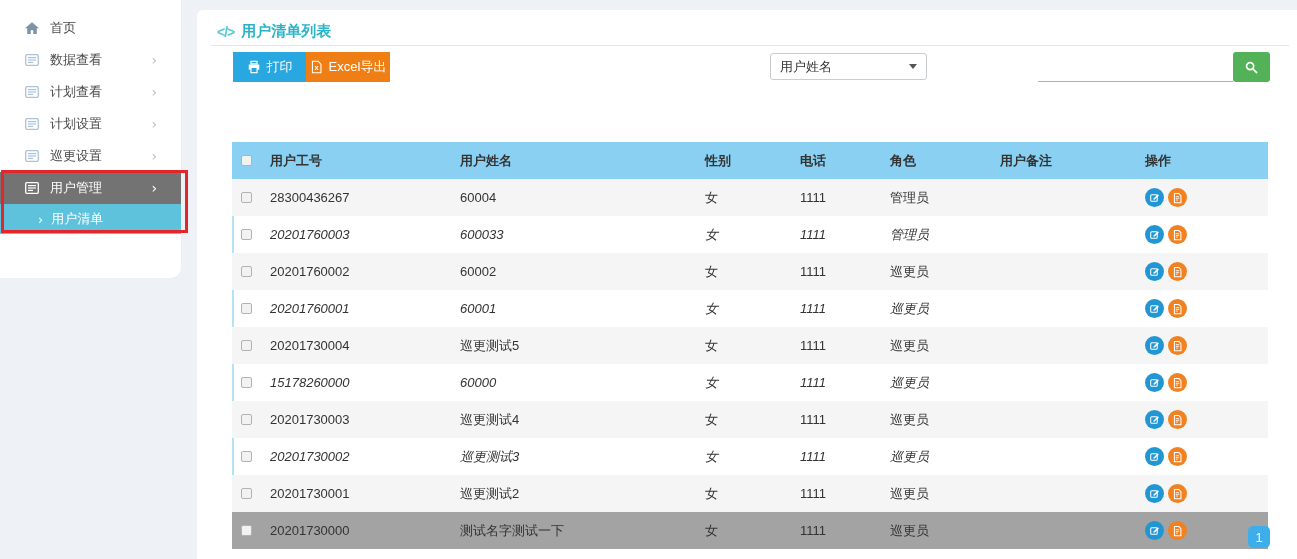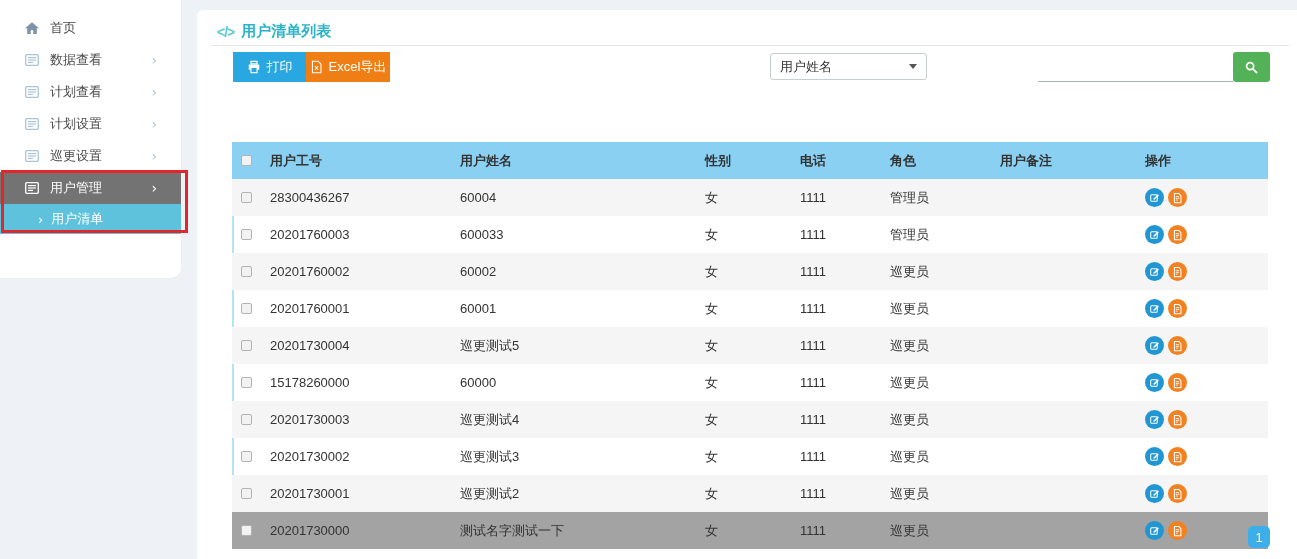--- a/index.html
+++ b/index.html
@@ -78,21 +78,21 @@
   
   .table { position:absolute; left:35px; top:86px; width:1036px;margin-top:46px; }
   .t-grid {
     display:grid;
     grid-template-columns:28px 190px 245px 95px 90px 110px 145px 133px;
     align-items:center;
   }
   .t-head { height:37px; background:#8ad0f2; font-weight:bold; font-size:13px; color:#333; }
   .t-row { height:37px; font-size:13px; color:#333; background:#fff; }
   .t-row.odd { background:#f5f5f5; }
-  .t-row.even { background:#fff; box-shadow:inset 2px 0 0 #b5e2f5; }
+  .t-row.even { background:#fff; box-shadow:inset 2px 0 0 #b5e2f5;font-style:italic; }
   .t-row.last { background:#a3a3a3; }
   .cell { padding-left:10px; white-space:nowrap; overflow:hidden; }
   .cell-check { display:flex; justify-content:center; padding-left:0; }
   .checkbox {
     width:11px; height:11px; border:1px solid #b2b2b2; background:#f2f2f2;
     border-radius:2px; cursor:pointer; display:inline-block;
   }
   .ops { display:flex; align-items:center; gap:4px; padding-left:10px; }
   .op-circle {
     width:19px; height:19px; border-radius:50%; display:flex;

